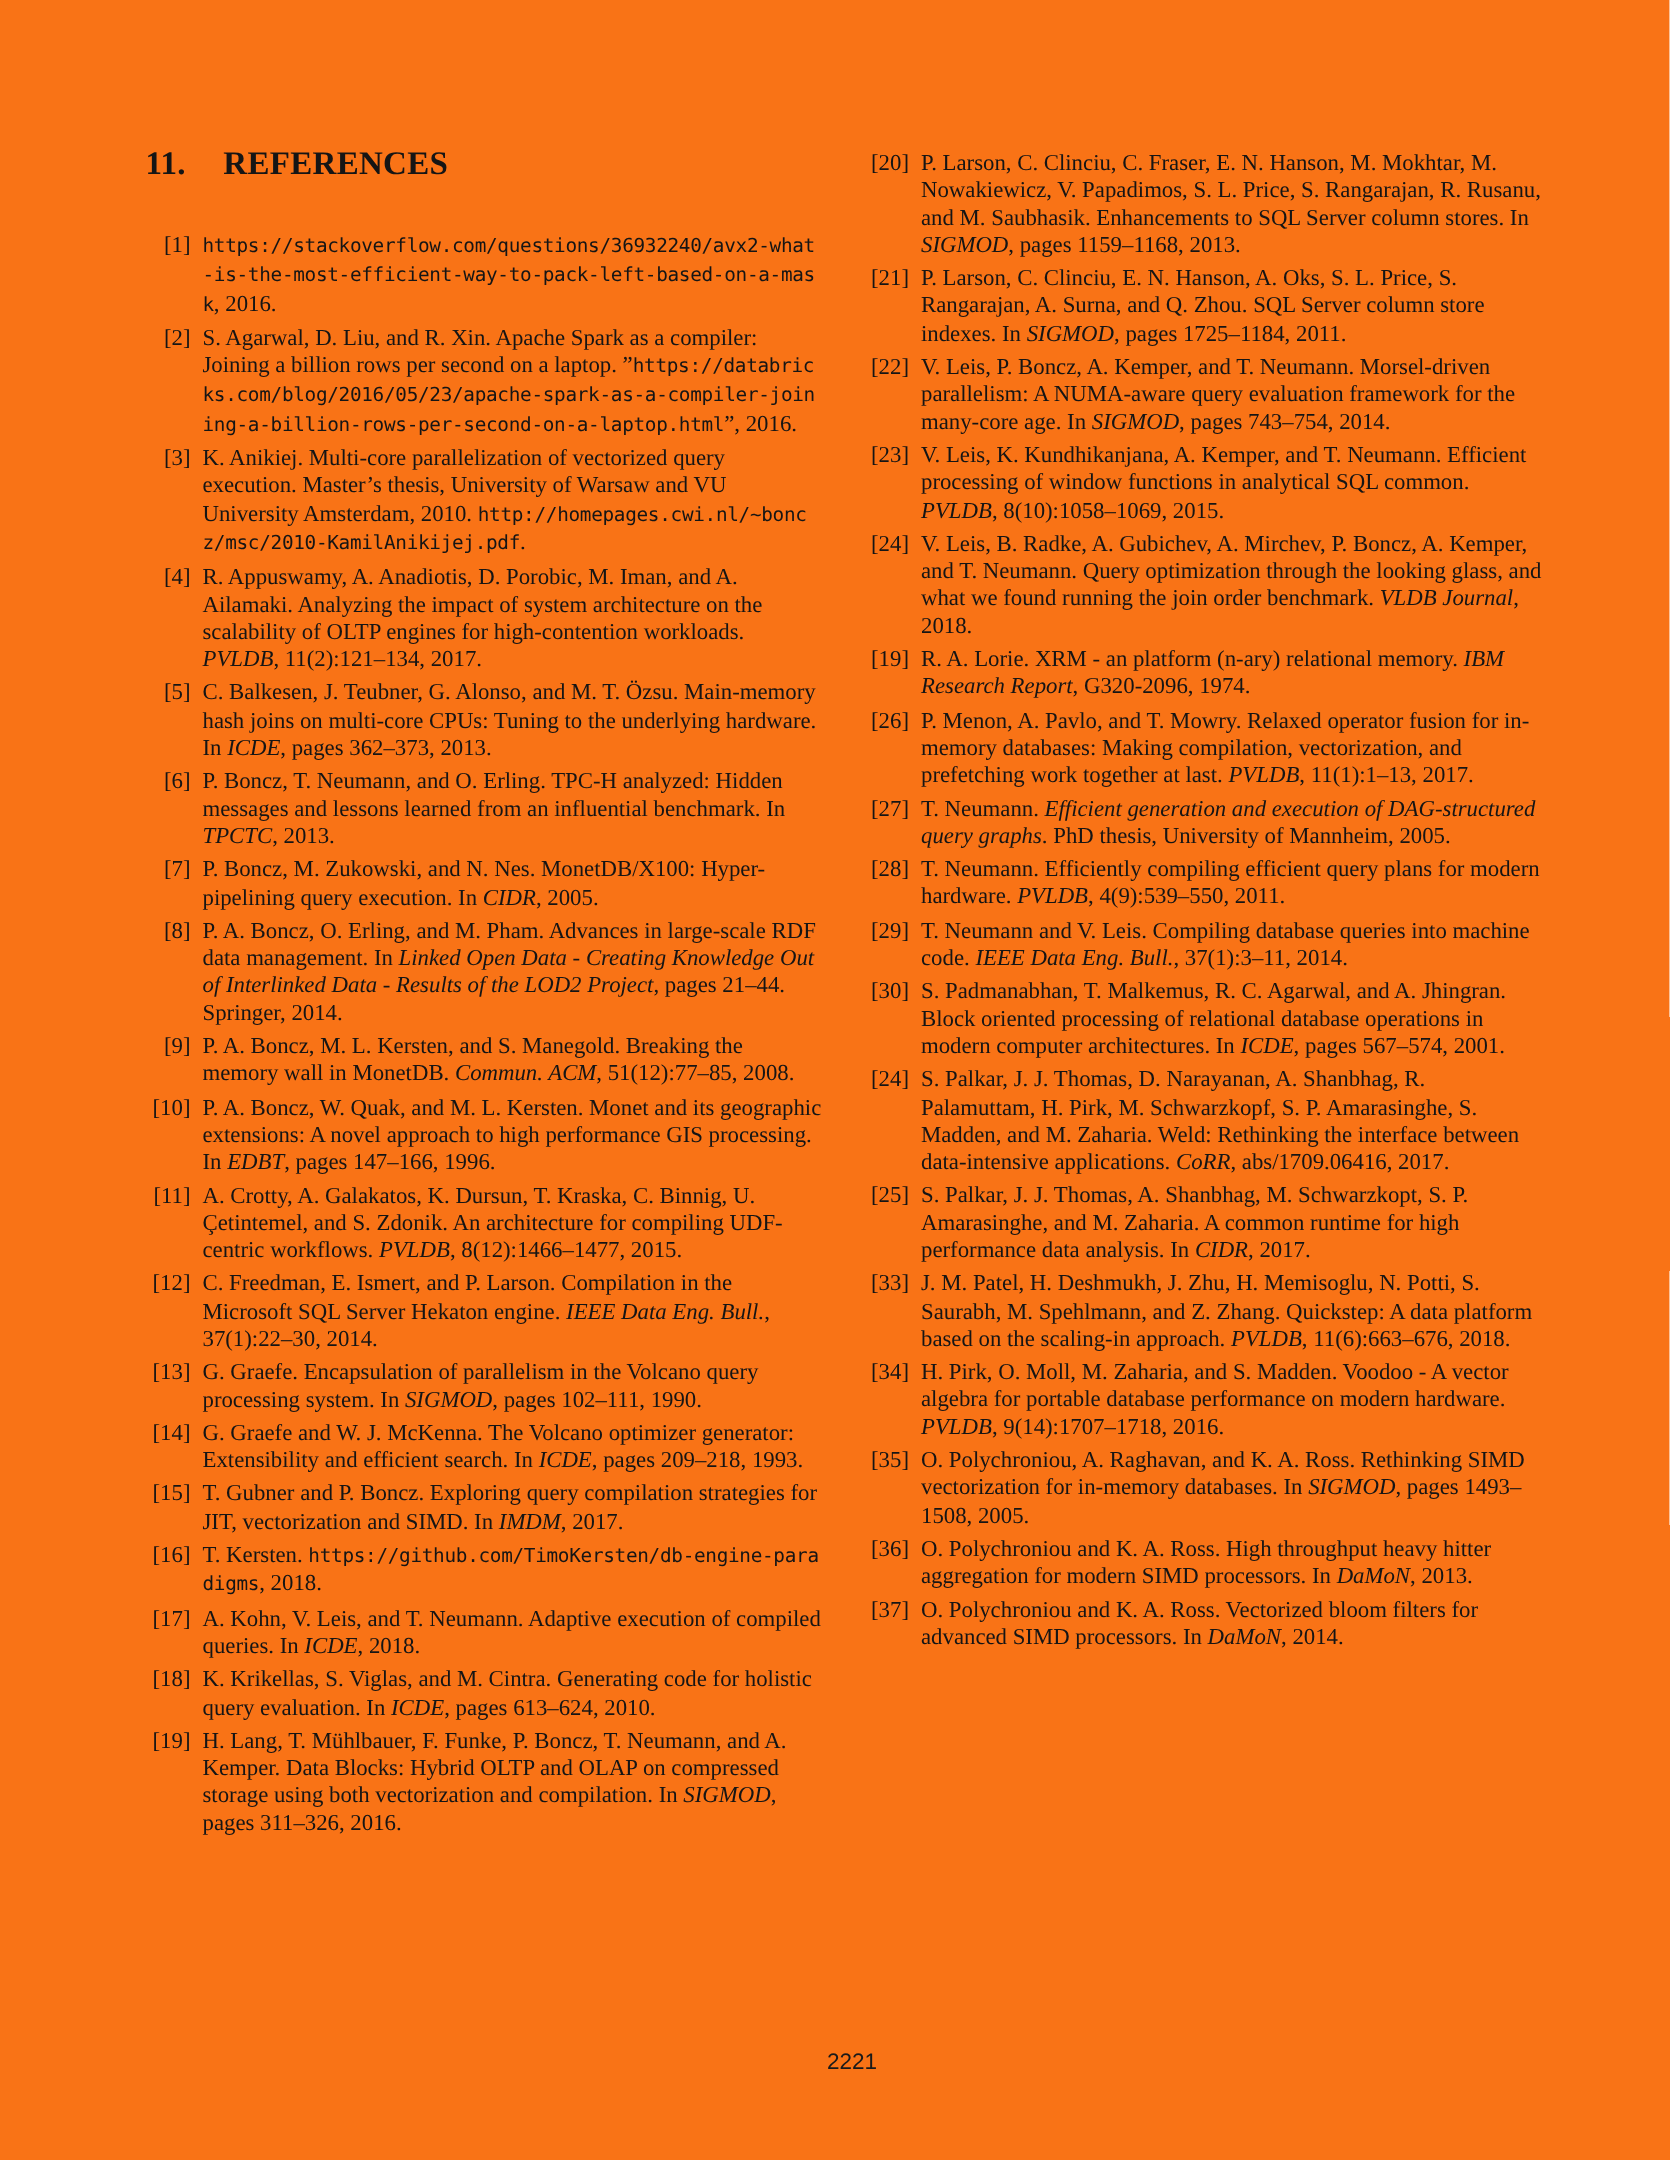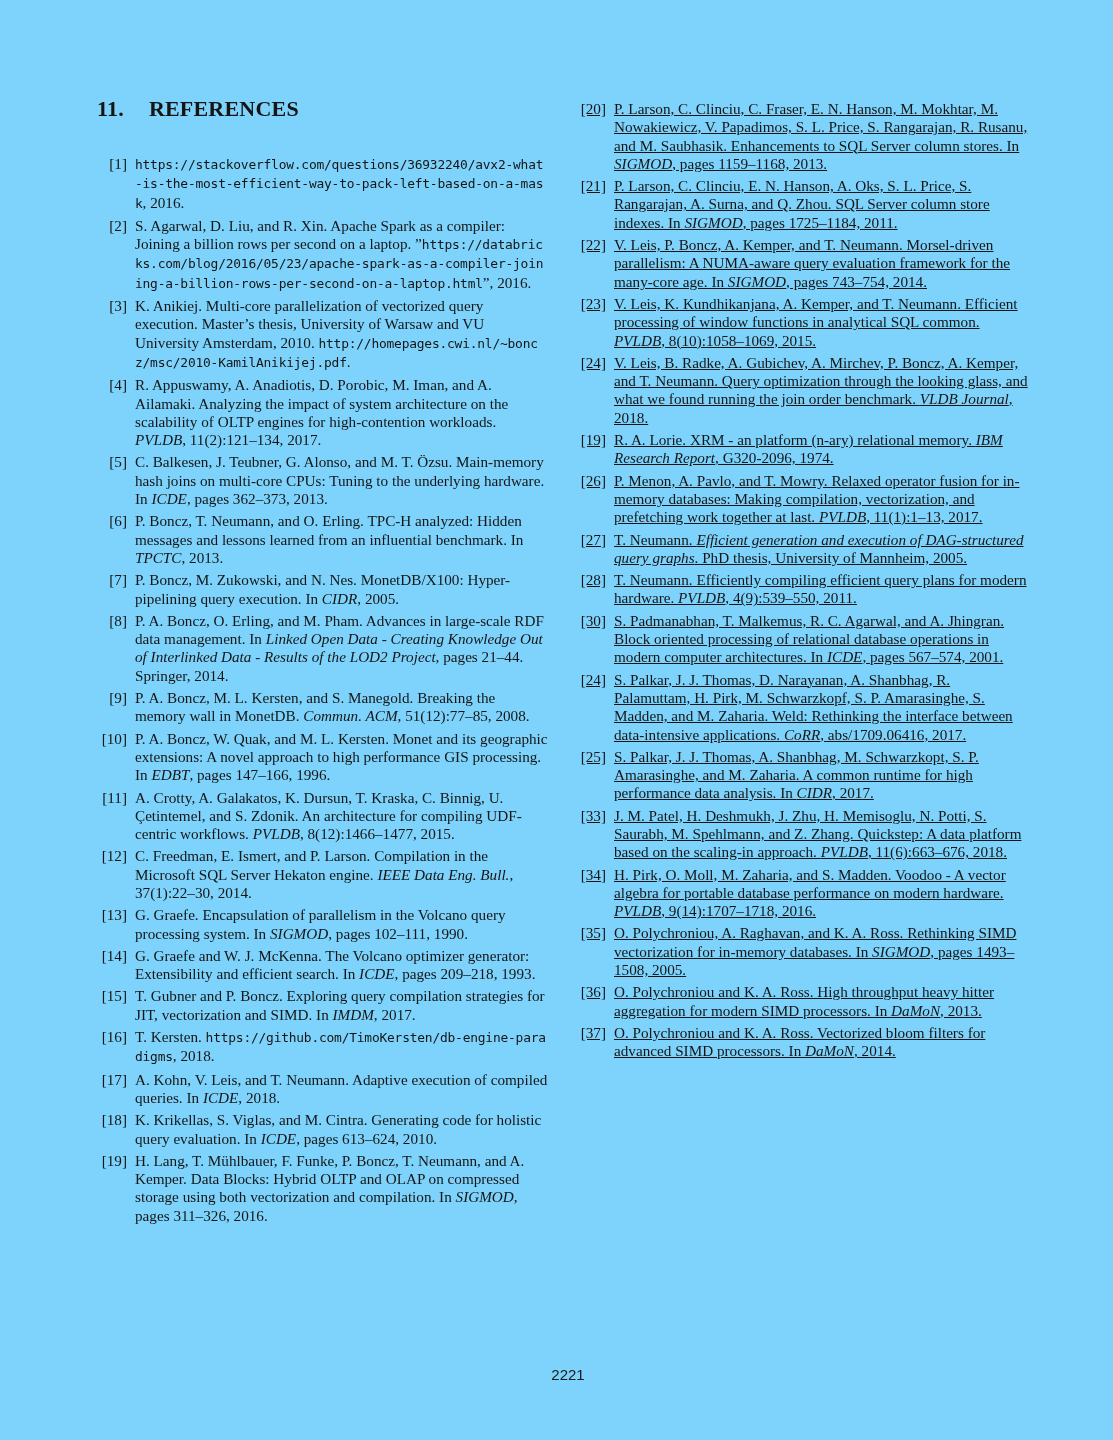--- a/index.html
+++ b/index.html
@@ -1,31 +1,31 @@
 <!DOCTYPE html>
 <html><head>
 <meta charset="utf-8">
 <style>
   * { margin: 0; padding: 0; box-sizing: border-box; }
   html, body { background: #ffffff; }
   .page {
     position: relative;
     width: 1113px;
     height: 1440px;
-    background: #7dd3fc;
+    background: #f97316;
     color: #151515;
     font-family: "Liberation Serif", serif;
     overflow: hidden;
   }
   .col {
     position: absolute;
     width: 452px;
   }
   .col-left  { left: 97px;  top: 96px; }
-  .col-right { left: 576px; top: 100px; text-decoration: underline; }
+  .col-right { left: 576px; top: 100px; }
   .section-heading {
     font-size: 22px;
     font-weight: bold;
     letter-spacing: 0.2px;
     margin-bottom: 33px;
     white-space: nowrap;
   }
   .section-heading .sec-num { display: inline-block; margin-right: 25px; }
   .ref {
     display: flex;
@@ -182,20 +182,24 @@
         </div>
         <div class="ref">
           <span class="ref-num">[27]</span>
           <span class="ref-body"><span class="seg-normal">T. Neumann. </span><span class="seg-italic">Efficient generation and execution of DAG-structured query graphs</span><span class="seg-normal">. PhD thesis, University of Mannheim, 2005.</span></span>
         </div>
         <div class="ref">
           <span class="ref-num">[28]</span>
           <span class="ref-body"><span class="seg-normal">T. Neumann. Efficiently compiling efficient query plans for modern hardware. </span><span class="seg-italic">PVLDB</span><span class="seg-normal">, 4(9):539–550, 2011.</span></span>
         </div>
         <div class="ref">
+          <span class="ref-num">[29]</span>
+          <span class="ref-body"><span class="seg-normal">T. Neumann and V. Leis. Compiling database queries into machine code. </span><span class="seg-italic">IEEE Data Eng. Bull.</span><span class="seg-normal">, 37(1):3–11, 2014.</span></span>
+        </div>
+        <div class="ref">
           <span class="ref-num">[30]</span>
           <span class="ref-body"><span class="seg-normal">S. Padmanabhan, T. Malkemus, R. C. Agarwal, and A. Jhingran. Block oriented processing of relational database operations in modern computer architectures. In </span><span class="seg-italic">ICDE</span><span class="seg-normal">, pages 567–574, 2001.</span></span>
         </div>
         <div class="ref">
           <span class="ref-num">[24]</span>
           <span class="ref-body"><span class="seg-normal">S. Palkar, J. J. Thomas, D. Narayanan, A. Shanbhag, R. Palamuttam, H. Pirk, M. Schwarzkopf, S. P. Amarasinghe, S. Madden, and M. Zaharia. Weld: Rethinking the interface between data-intensive applications. </span><span class="seg-italic">CoRR</span><span class="seg-normal">, abs/1709.06416, 2017.</span></span>
         </div>
         <div class="ref">
           <span class="ref-num">[25]</span>
           <span class="ref-body"><span class="seg-normal">S. Palkar, J. J. Thomas, A. Shanbhag, M. Schwarzkopt, S. P. Amarasinghe, and M. Zaharia. A common runtime for high performance data analysis. In </span><span class="seg-italic">CIDR</span><span class="seg-normal">, 2017.</span></span>

